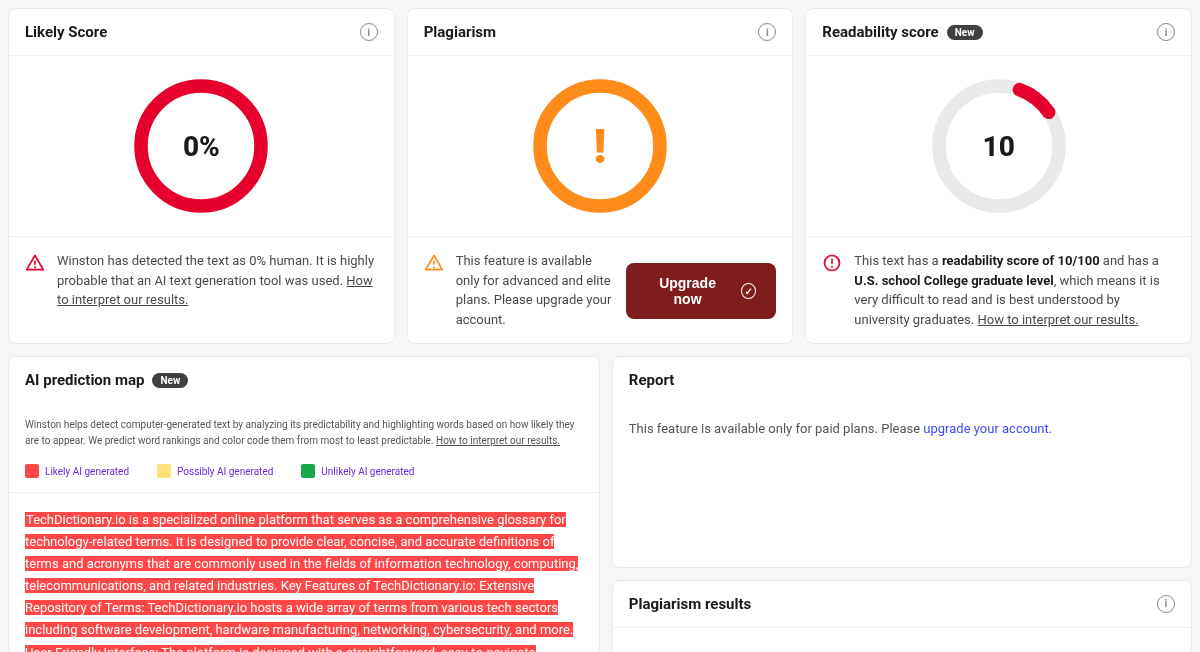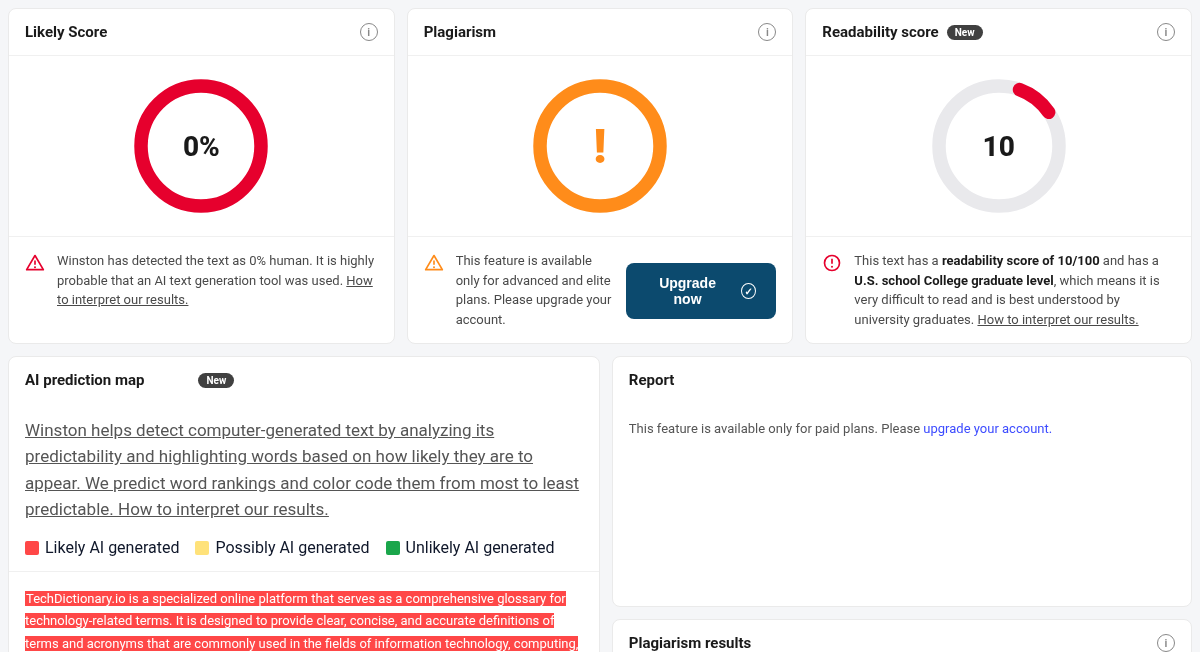--- a/index.html
+++ b/index.html
@@ -13,25 +13,25 @@
 .gauge-wrap { display: flex; justify-content: center; align-items: center; height: 180px; position: relative; }
 .gauge-svg { width: 150px; height: 150px; }
 .gauge-label { position: absolute; font-size: 28px; font-weight: 800; color: #1a1a1a; }
 .gauge-exclaim { position: absolute; font-size: 48px; font-weight: 900; color: #ff8c1a; }
 .card-footer { border-top: 1px solid #f0f0f0; padding: 14px 16px; display: flex; gap: 12px; align-items: flex-start; justify-content: center; }
 .alert-icon { flex-shrink: 0; width: 20px; height: 20px; margin-top: 2px; }
 .alert-icon svg { width: 100%; height: 100%; }
 .footer-text { font-size: 13px; color: #4a4a4a; line-height: 1.5; }
 .footer-text b { font-weight: 700; color: #1a1a1a; }
 .link-underline { text-decoration: underline; cursor: pointer; }
-.upgrade-btn { background: #0c4a6e; color: #fff; border: none; border-radius: 8px; font-size: 14px; font-weight: 600; padding: 12px 20px; cursor: pointer; display: flex; align-items: center; justify-content: center; gap: 12px; width: 100%; margin-top: 12px; }
+.upgrade-btn { background: #7f1d1d; color: #fff; border: none; border-radius: 8px; font-size: 14px; font-weight: 600; padding: 12px 20px; cursor: pointer; display: flex; align-items: center; justify-content: center; gap: 12px; width: 100%; margin-top: 12px; }
 .leftcol { width: 49%; }
 .rightcol { width: 49%; display: flex; flex-direction: column; gap: 12px; }
-.ai-desc { font-size: 17px; color: #555; line-height: 1.55; padding: 14px 16px 10px; text-decoration: underline; }
-.legend { display: flex; gap: 16px; padding: 6px 16px 14px; font-size: 16px; color: #0f172a; }
+.ai-desc { font-size: 10px; color: #555; line-height: 1.55; padding: 14px 16px 10px; }
+.legend { display: flex; gap: 28px; padding: 6px 16px 14px; font-size: 10px; color: #6d28d9; }
 .legend-item { display: flex; align-items: center; gap: 6px; }
 .legend-swatch { width: 14px; height: 14px; border-radius: 2px; }
 .analyzed-text { padding: 16px; font-size: 13px; line-height: 1.7; border-top: 1px solid #f0f0f0; }
 .hl { background: #ff4747; color: #fff; padding: 0 1px; }
 .report-body { padding: 18px 16px; font-size: 13px; color: #555; }
 .link-blue { color: #3d4cff; text-decoration: none; cursor: pointer; }
 .footer-col { }
 .checkring { width: 16px; height: 16px; border: 1.5px solid currentColor; border-radius: 50%; display: inline-flex; align-items: center; justify-content: center; font-size: 10px; }
 </style>
 </head>
@@ -118,21 +118,21 @@
         <span>This text has a </span><b>readability score of 10/100</b><span> and has a </span><b>U.S. school College graduate level</b><span>, which means it is very difficult to read and is best understood by university graduates. </span><span class="link-underline">How to interpret our results.</span>
       </div>
     </div>
   </div>
 
 </div>
 
 <div class="row">
 
   <div class="card leftcol">
-    <div class="card-header" style="border-bottom:none;gap:46px;">
+    <div class="card-header" style="border-bottom:none;">
       <span class="card-title">AI prediction map</span>
       <span class="badge-new">New</span>
     </div>
     <div class="ai-desc">
       <span>Winston helps detect computer-generated text by analyzing its predictability and highlighting words based on how likely they are to appear. We predict word rankings and color code them from most to least predictable. </span><span class="link-underline">How to interpret our results.</span>
     </div>
     <div class="legend">
       <div class="legend-item">
         <span class="legend-swatch" id="sw-likely" style="background: rgb(255, 71, 71);"></span>
         <span>Likely AI generated</span>

